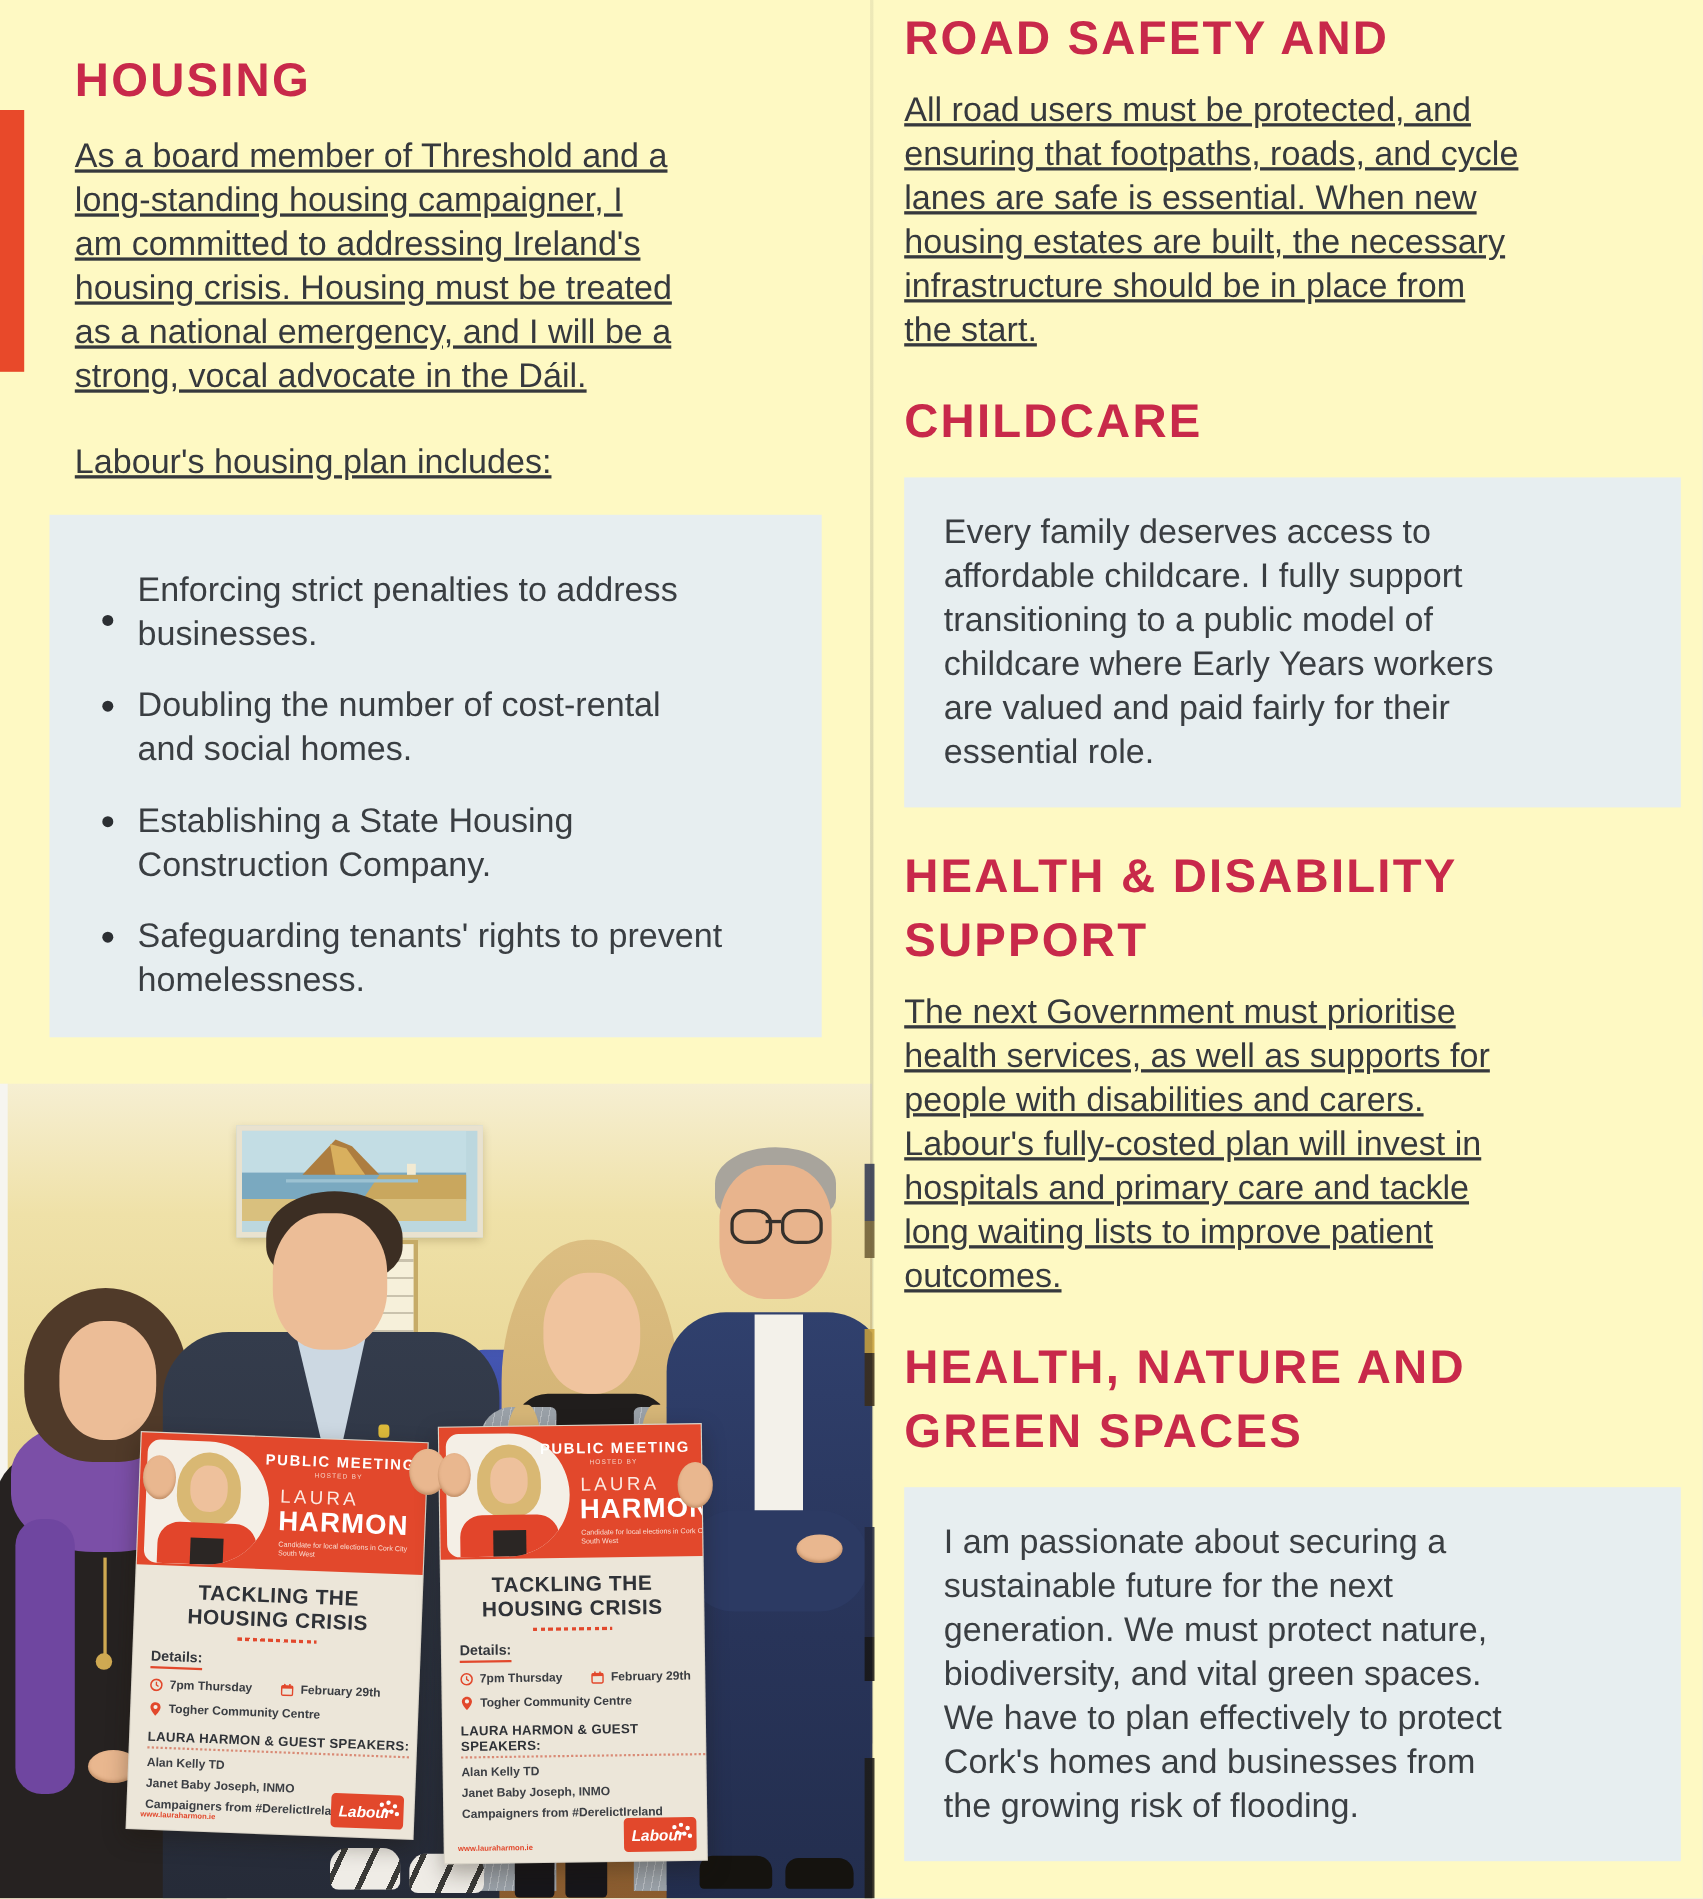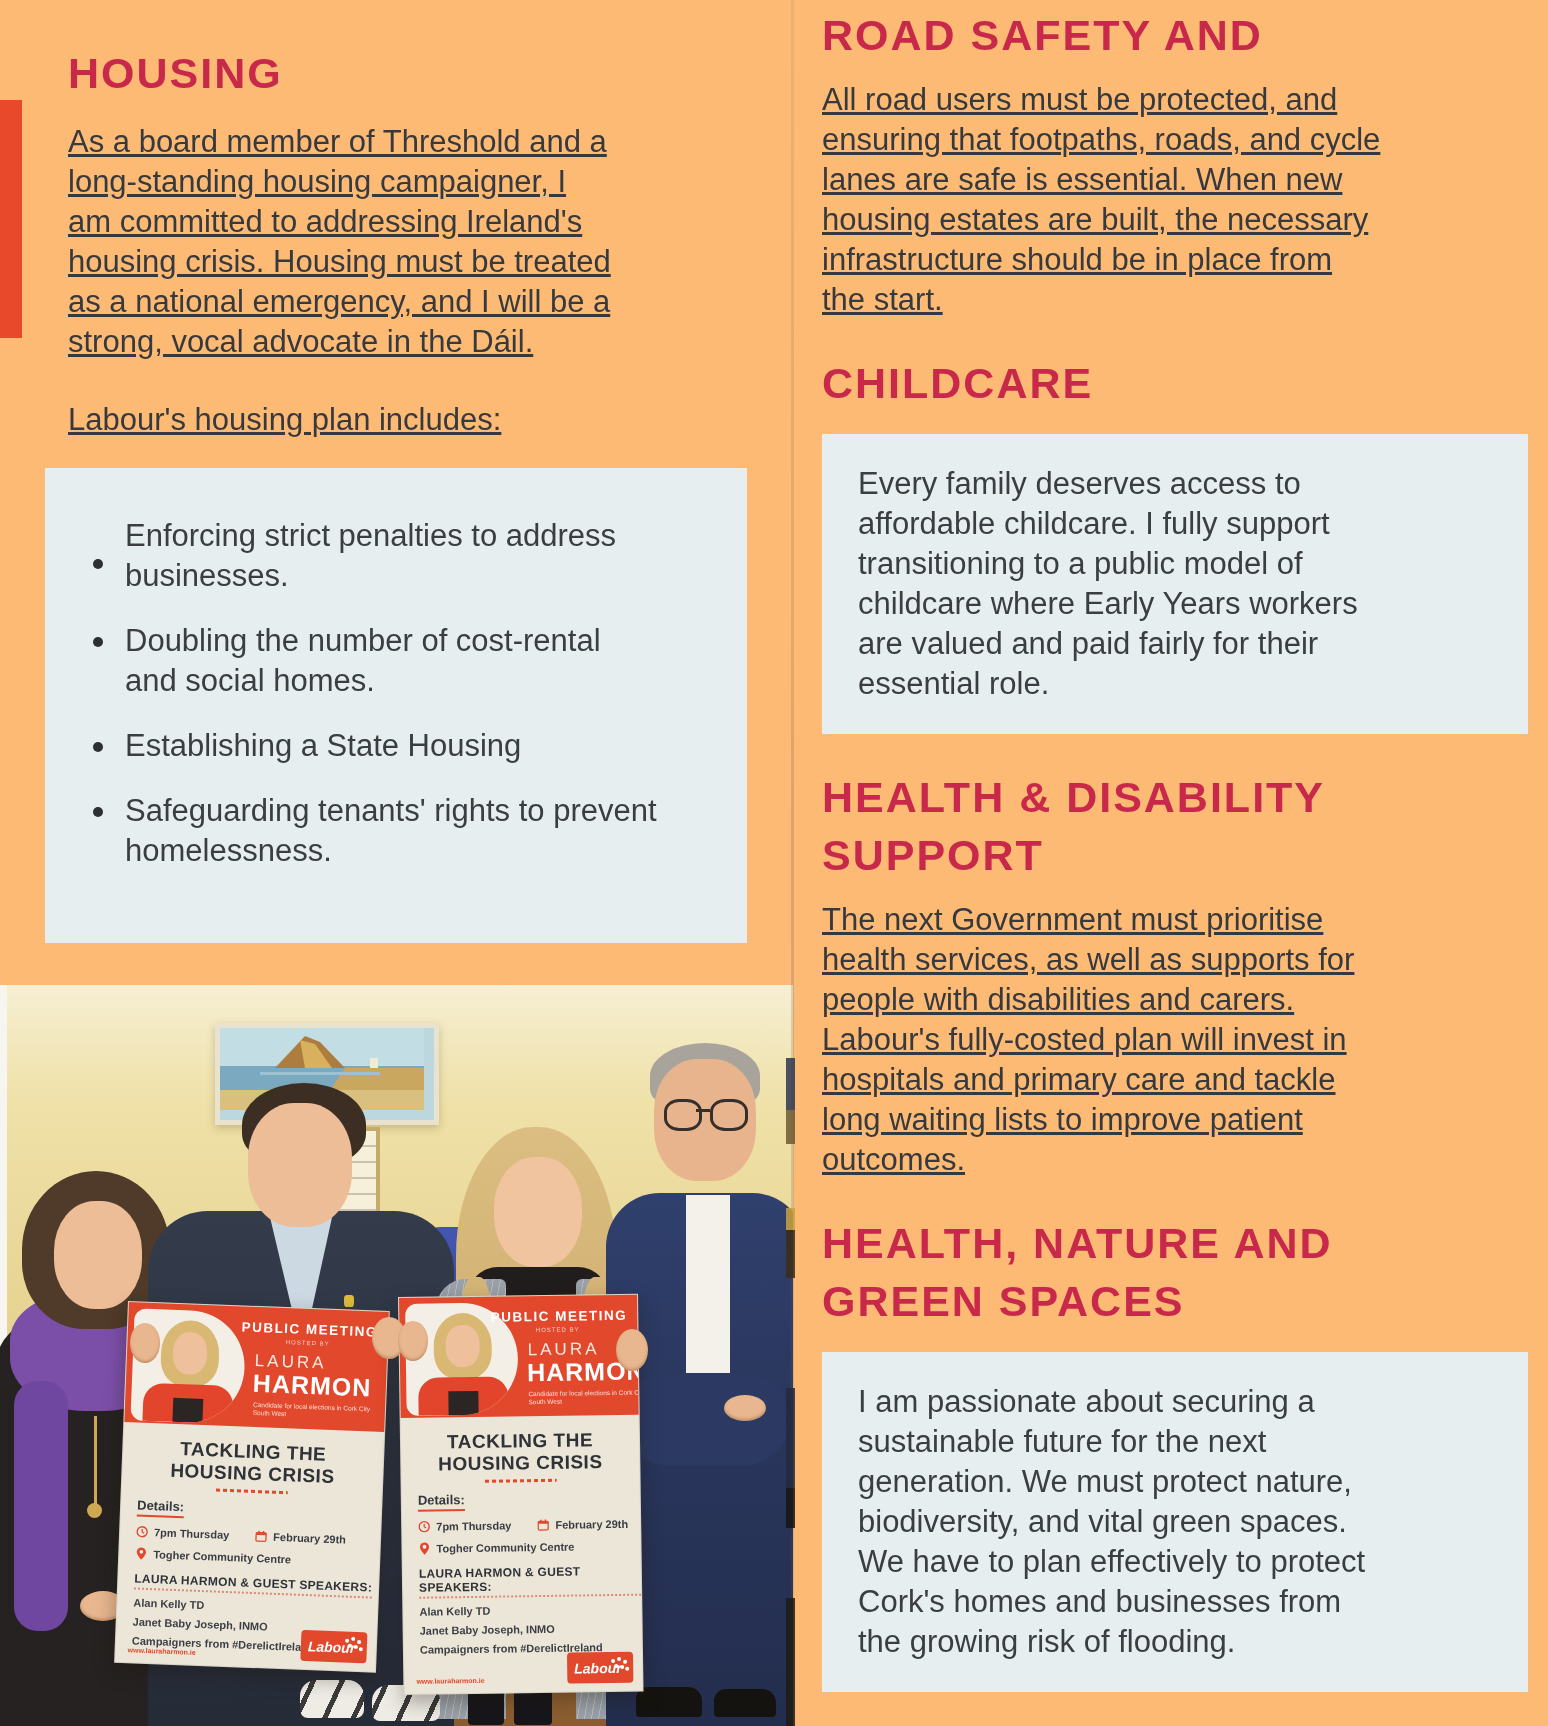--- a/index.html
+++ b/index.html
@@ -6,21 +6,21 @@
     --red:#c8294a;
     --orange:#e8492a;
     --poster-red:#e2482c;
     --ink:#36393d;
     --boxbg:#e7eef0;
     --cream:#ece6d9;
   }
   html,body{margin:0;padding:0;background:#e9e9e6;}
   #page{
     position:relative;width:1548px;height:1726px;margin:0 auto;
-    background:#fdba74;overflow:hidden;
+    background:#fef9c3;overflow:hidden;
     font-family:"Liberation Sans","DejaVu Sans",sans-serif;color:var(--ink);
   }
   .abs{position:absolute;}
   
   .accent-bar{left:0;top:100px;width:22px;height:238px;background:var(--orange);}
   
   .h-red{color:var(--red);font-weight:bold;font-size:43px;letter-spacing:2px;line-height:58px;white-space:nowrap;}
   
   .line{font-size:31px;line-height:40px;color:var(--ink);white-space:nowrap;text-decoration:underline;}
   .boxline{font-size:31px;line-height:40px;color:#3a3e42;white-space:nowrap;}
@@ -182,20 +182,21 @@
       <div class="dot"></div>
       <div>
         <div class="boxline">Doubling the number of cost-rental</div>
         <div class="boxline">and social homes.</div>
       </div>
     </div>
     <div class="bullet-item">
       <div class="dot"></div>
       <div>
         <div class="boxline">Establishing a State Housing</div>
+        <div class="boxline">Construction Company.</div>
       </div>
     </div>
     <div class="bullet-item">
       <div class="dot"></div>
       <div>
         <div class="boxline">Safeguarding tenants' rights to prevent</div>
         <div class="boxline">homelessness.</div>
       </div>
     </div>
   </div>

